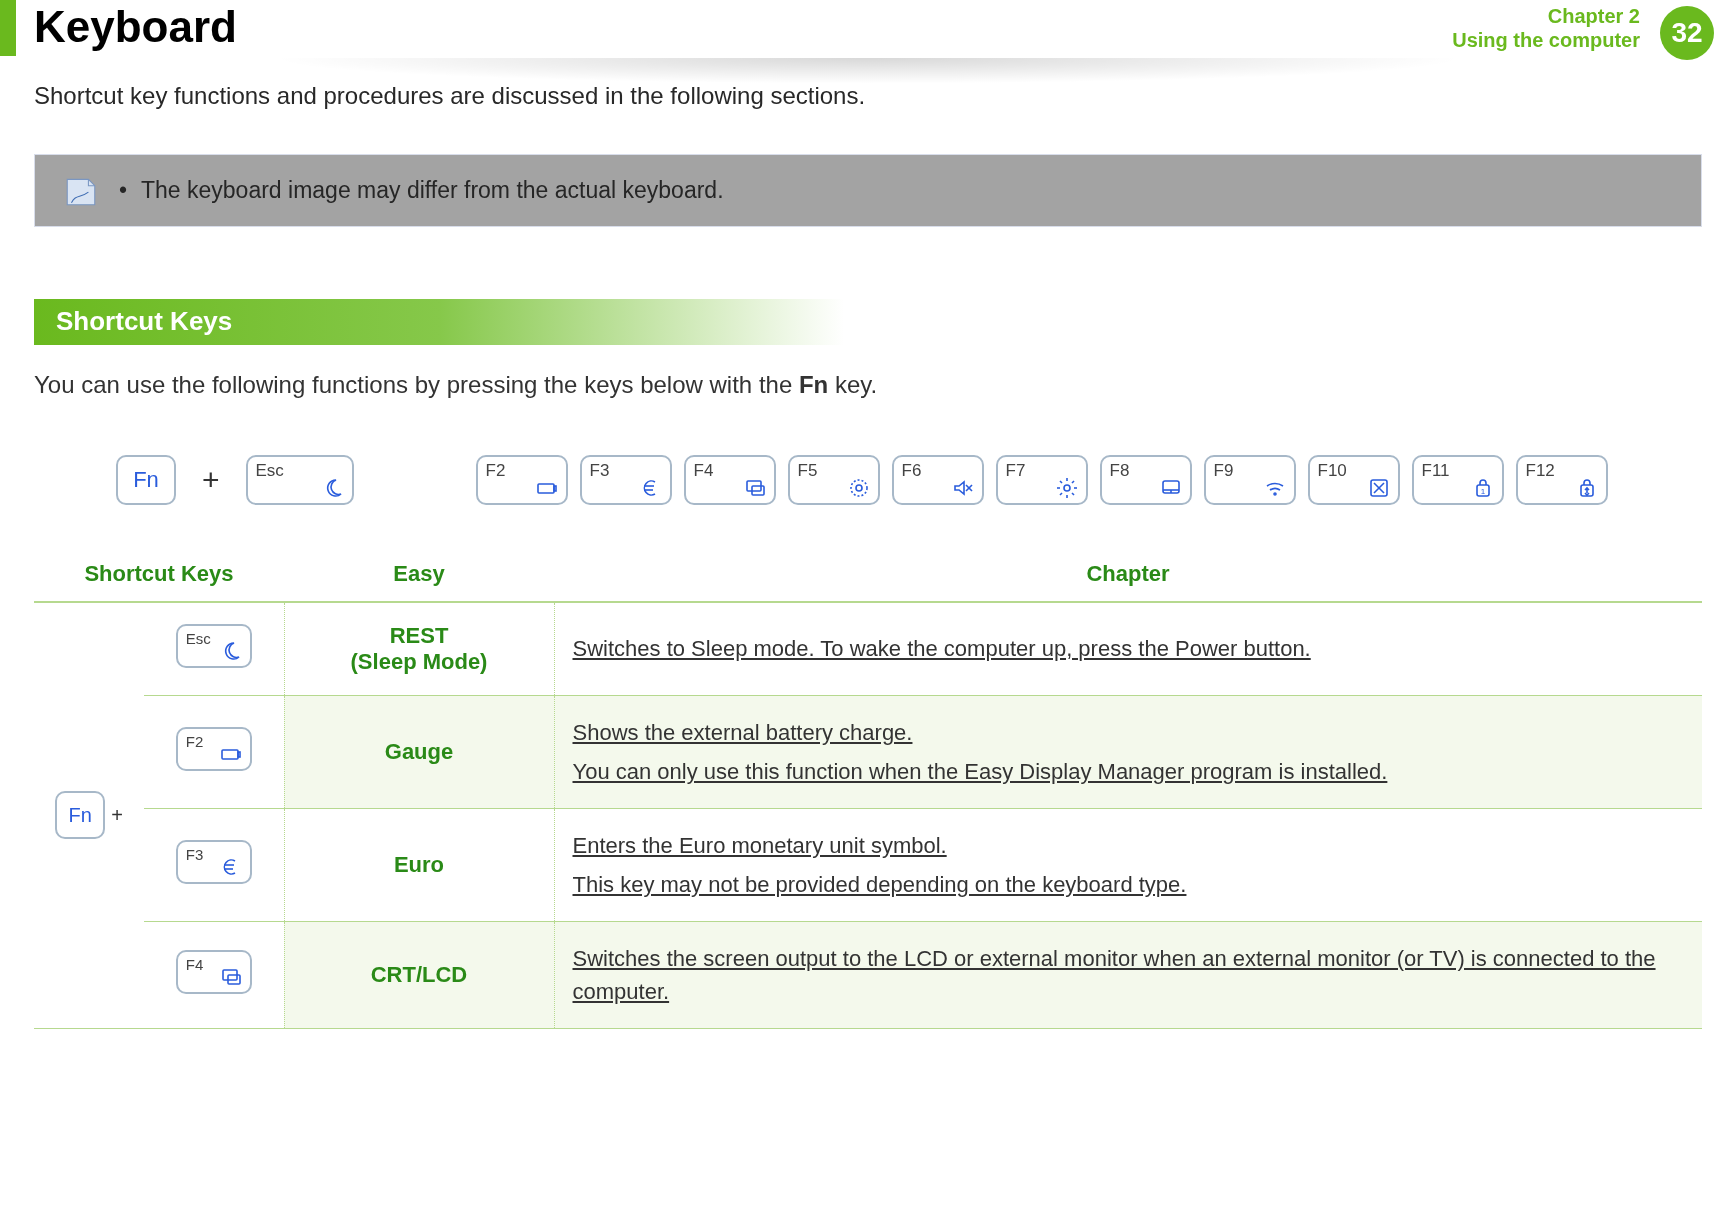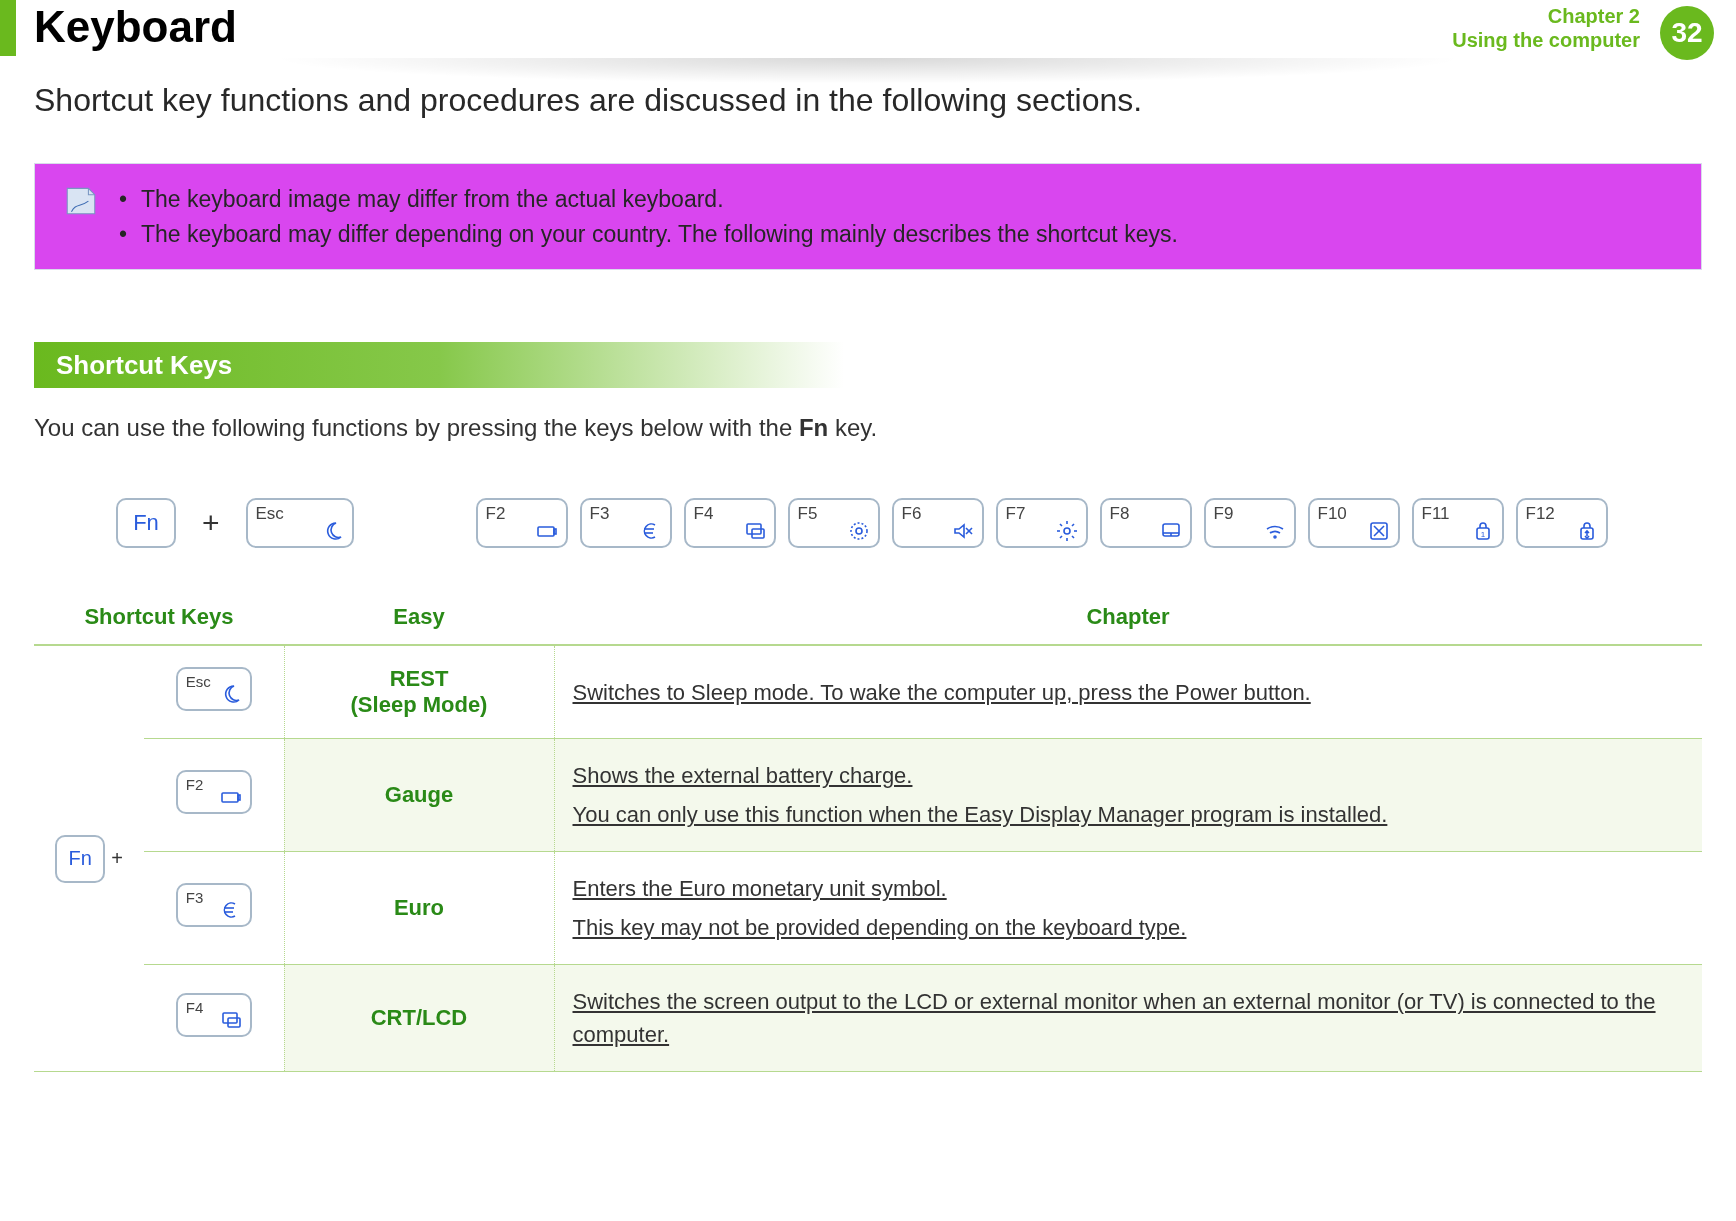--- a/index.html
+++ b/index.html
@@ -9,24 +9,24 @@
   
   .hdr { position: relative; height: 60px; margin: 0 -34px 22px; }
   .hdr-accent { position: absolute; left: 0; top: 0; width: 16px; height: 56px; background: #6ab91e; }
   .hdr-title { position: absolute; left: 34px; top: 2px; font-size: 44px; font-weight: 700; color: #000; }
   .hdr-chapter { position: absolute; right: 96px; top: 4px; text-align: right; color: #6ab91e; font-weight: 700; font-size: 20px; line-height: 24px; }
   .hdr-page  { position: absolute; right: 22px; top: 6px; width: 54px; height: 54px; border-radius: 50%; background: #6ab91e; color: #fff; font-weight: 700; font-size: 28px; display: flex; align-items: center; justify-content: center; }
   .hdr-shadow { position: absolute; left: 20px; right: 20px; top: 58px; height: 28px;
     background: radial-gradient(ellipse 50% 130% at 50% 0%, rgba(0,0,0,.28), rgba(0,0,0,0) 70%);
     opacity:.55; }
 
-  .body-text { font-size: 32px; color: #282828; }
-
-  
-  .note-box { margin-top: 44px; background: #d946ef; border: 1px solid #d8ddea; padding: 18px 22px 18px 84px; position: relative; }
+  .body-text { font-size: 24px; color: #282828; }
+
+  
+  .note-box { margin-top: 44px; background: #a3a3a3; border: 1px solid #d8ddea; padding: 18px 22px 18px 84px; position: relative; }
   .note-icon { position: absolute; left: 28px; top: 18px; width: 36px; height: 36px; }
   .note-box ul { list-style: none; }
   .note-box li { font-size: 23px; color: #262626; position: relative; padding-left: 22px; line-height: 1.5; }
   .note-box li::before { content: "•"; position: absolute; left: 0; top: 0; }
 
   
   .section-bar { margin-top: 72px; width: 810px; height: 46px;
     background: linear-gradient(to right, #6ab91e 0%, #86c84a 50%, rgba(134,200,74,0) 100%);
     display: flex; align-items: center; padding-left: 22px; }
   .section-bar span { color: #fff; font-weight: 700; font-size: 26px; }
@@ -162,21 +162,20 @@
   </div>
 
   <p class="body-text">Shortcut key functions and procedures are discussed in the following sections.</p>
 
   <div class="note-box">
     <span class="note-icon"><svg viewBox="0 0 34 34">
           <use href="#ic-note"></use>
         </svg></span>
     <ul>
       <li>The keyboard image may differ from the actual keyboard.</li>
-      <li>The keyboard may differ depending on your country. The following mainly describes the shortcut keys.</li>
     </ul>
   </div>
 
   <div class="section-bar">
     <span>Shortcut Keys</span>
   </div>
 
   <p class="para">
     <span>You can use the following functions by pressing the keys below with the </span><b>Fn</b><span> key.</span>
   </p>

